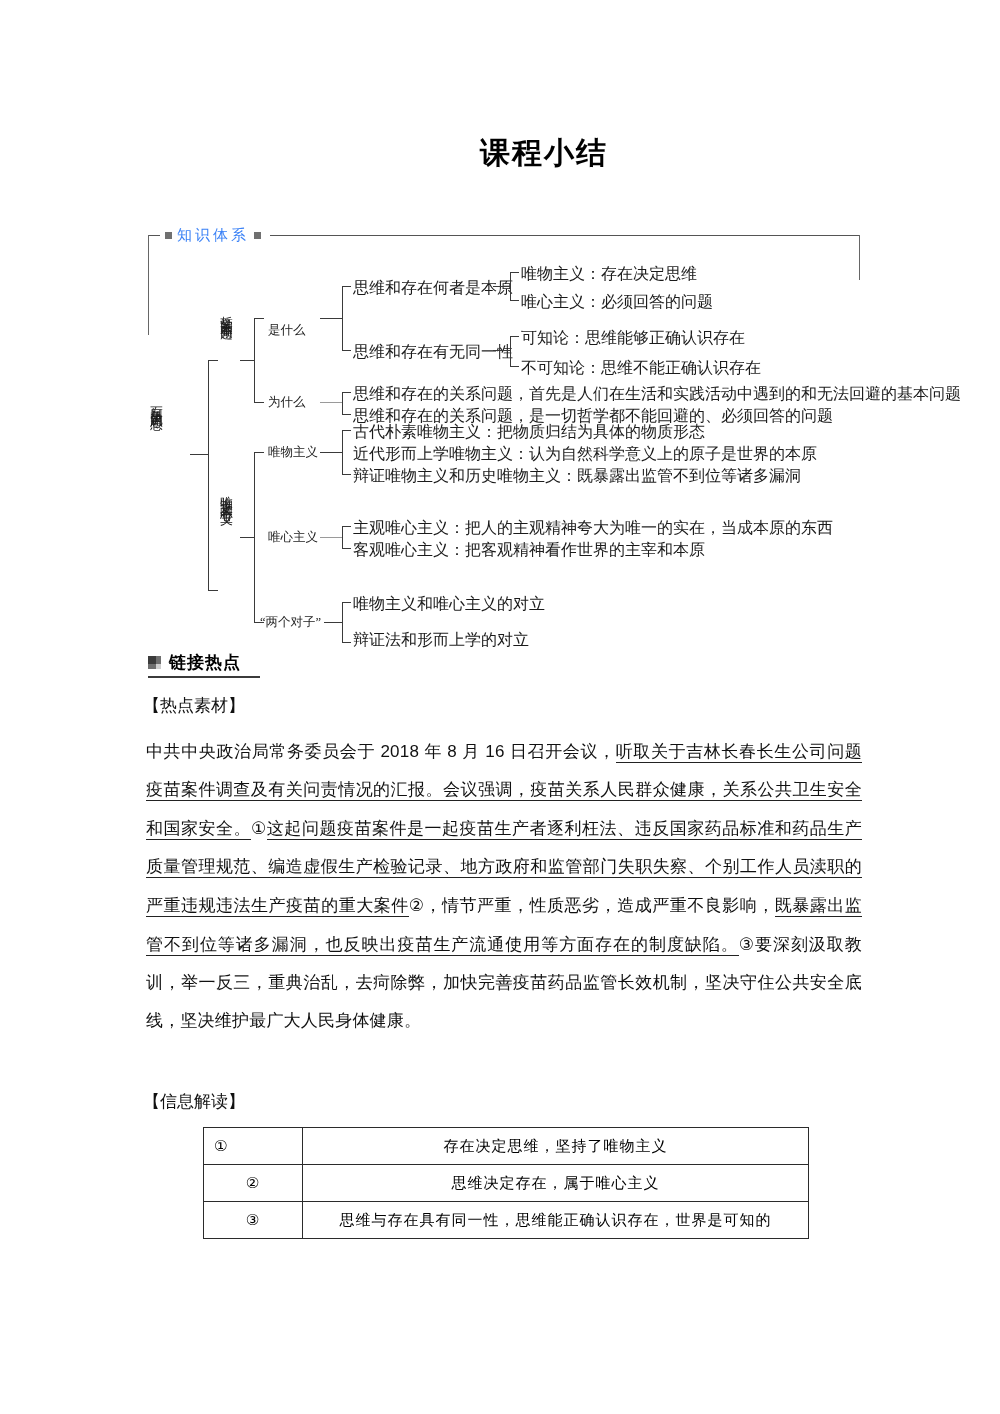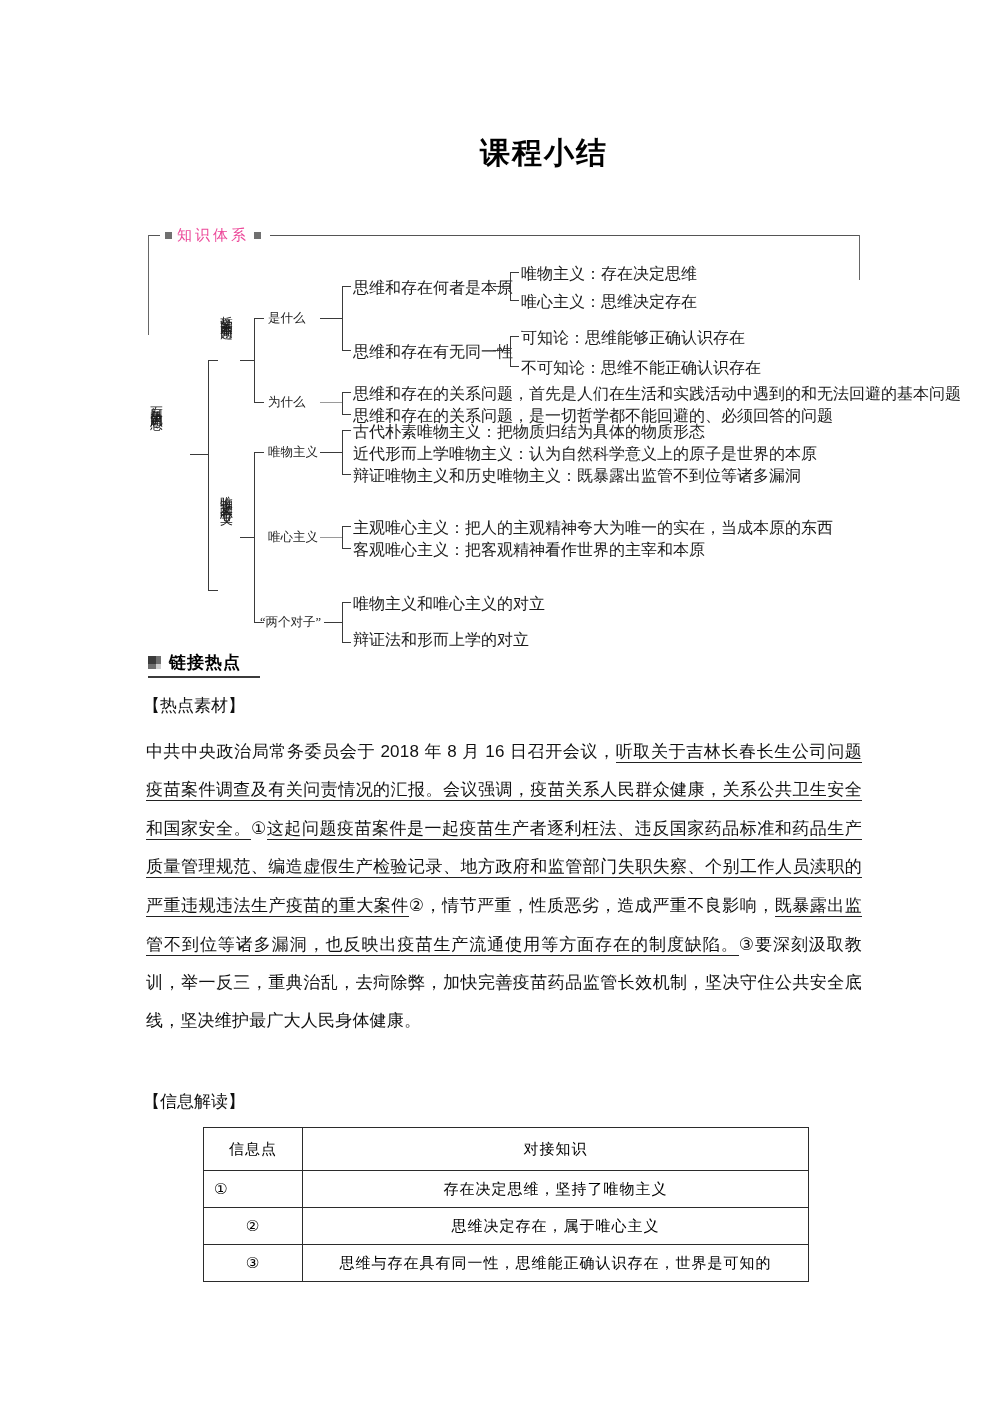--- a/index.html
+++ b/index.html
@@ -60,21 +60,21 @@
     height: 7px;
     background: #707070;
     margin: 0 5px;
     flex: 0 0 auto;
   }
   .ks-hdr-title {
     font-family: "Liberation Serif", "DejaVu Serif", serif;
     font-size: 15px;
     letter-spacing: 3px;
     white-space: nowrap;
-    color: #ec4899;
+    color: #3b82f6;
   }
   .ks-hdr-rule {
     flex: 1 1 auto;
     height: 1px;
     background: #555;
     margin-left: 4px;
   }
   .ks-frame-left {
     position: absolute;
     left: 0px;
@@ -259,33 +259,33 @@
 
     <div class="vlabel" style="left:72px; top:18px;">哲学的基本问题</div>
 
     <div class="vlabel" style="left:72px; top:198px;">唯物主义和唯心主义</div>
 
     <div class="ln-h" style="left:92px; top:72px; width:14px;"></div>
     <div class="ln-v" style="left:106px; top:30px; height:84px;"></div>
     <div class="ln-h" style="left:106px; top:30px; width:10px;"></div>
     <div class="ln-h" style="left:106px; top:114px; width:10px;"></div>
 
-    <div class="node" style="left:120px; top:24px;">是什么</div>
+    <div class="node" style="left:120px; top:36px;">是什么</div>
     <div class="ln-h" style="left:172px; top:30px; width:22px;"></div>
     <div class="ln-v" style="left:194px; top:-2px; height:64px;"></div>
     <div class="ln-h" style="left:194px; top:-2px; width:9px;"></div>
     <div class="ln-h" style="left:194px; top:62px; width:9px;"></div>
 
     <div class="leaf" style="left:205px; top:-8px;">思维和存在何者是本原</div>
     <div class="ln-h" style="left:345px; top:-2px; width:17px;"></div>
     <div class="ln-v" style="left:362px; top:-16px; height:28px;"></div>
     <div class="ln-h" style="left:362px; top:-16px; width:9px;"></div>
     <div class="ln-h" style="left:362px; top:12px; width:9px;"></div>
     <div class="leaf" style="left:373px; top:-22px;">唯物主义：存在决定思维</div>
-    <div class="leaf" style="left:373px; top:6px;">唯心主义：思维决定存在</div>
+    <div class="leaf" style="left:373px; top:6px;">唯心主义：必须回答的问题</div>
 
     <div class="leaf" style="left:205px; top:56px;">思维和存在有无同一性</div>
     <div class="ln-h" style="left:345px; top:62px; width:17px;"></div>
     <div class="ln-v" style="left:362px; top:48px; height:30px;"></div>
     <div class="ln-h" style="left:362px; top:48px; width:9px;"></div>
     <div class="ln-h" style="left:362px; top:78px; width:9px;"></div>
     <div class="leaf" style="left:373px; top:42px;font-family:Liberation Serif, serif;">可知论：思维能够正确认识存在</div>
     <div class="leaf" style="left:373px; top:72px;">不可知论：思维不能正确认识存在</div>
 
     <div class="node" style="left:120px; top:108px;">为什么</div>
@@ -341,24 +341,20 @@
   <div class="sec-label" id="material-label">【热点素材】</div>
 
   <div class="body-para">
     <span>中共中央政治局常务委员会于 2018 年 8 月 16 日召开会议，</span><span class="u">听取关于吉林长春长生公司问题疫苗案件调查及有关问责情况的汇报。会议强调，疫苗关系人民群众健康，关系公共卫生安全和国家安全。</span><span class="num">①</span><span class="u">这起问题疫苗案件是一起疫苗生产者逐利枉法、违反国家药品标准和药品生产质量管理规范、编造虚假生产检验记录、地方政府和监管部门失职失察、个别工作人员渎职的严重违规违法生产疫苗的重大案件</span><span class="num">②</span><span>，情节严重，性质恶劣，造成严重不良影响，</span><span class="u">既暴露出监管不到位等诸多漏洞，也反映出疫苗生产流通使用等方面存在的制度缺陷。</span><span class="num">③</span><span>要深刻汲取教训，举一反三，重典治乱，去疴除弊，加快完善疫苗药品监管长效机制，坚决守住公共安全底线，坚决维护最广大人民身体健康。</span>
   </div>
 
   <div class="sec-label" id="interpret-label">【信息解读】</div>
 
   <table class="info-table">
     <tbody>
-      <tr class="hdr-row">
-        <td class="col-key">信息点</td>
-        <td class="col-val">对接知识</td>
-      </tr>
       <tr class="r1">
         <td class="col-key sym">①</td>
         <td class="col-val">存在决定思维，坚持了唯物主义</td>
       </tr>
       <tr>
         <td class="col-key sym">②</td>
         <td class="col-val">思维决定存在，属于唯心主义</td>
       </tr>
       <tr>
         <td class="col-key sym">③</td>

